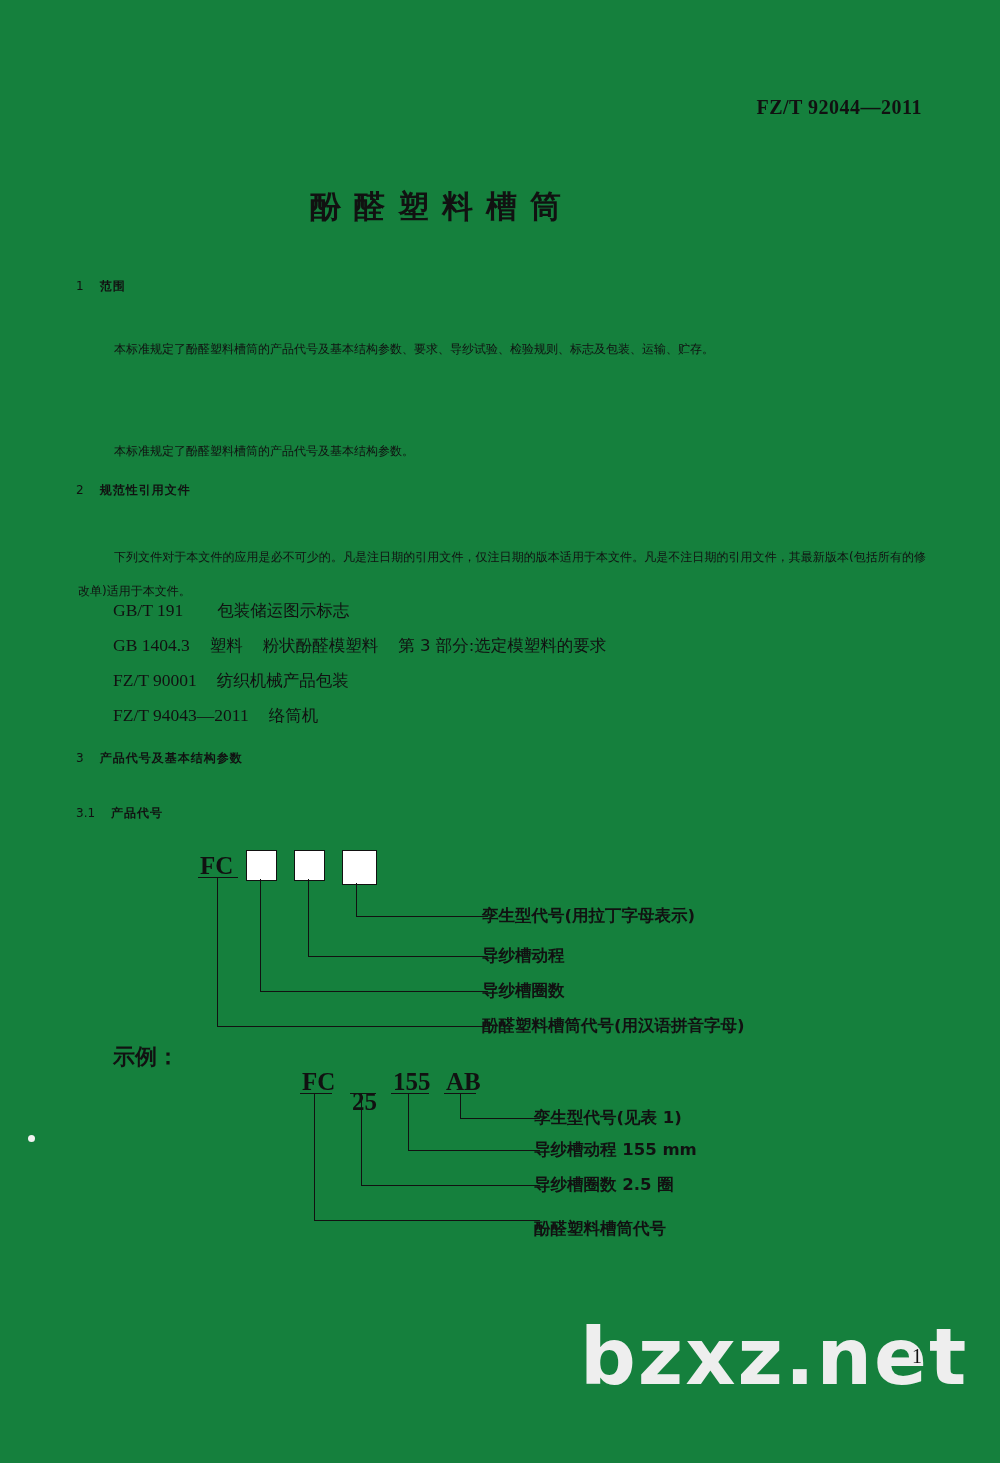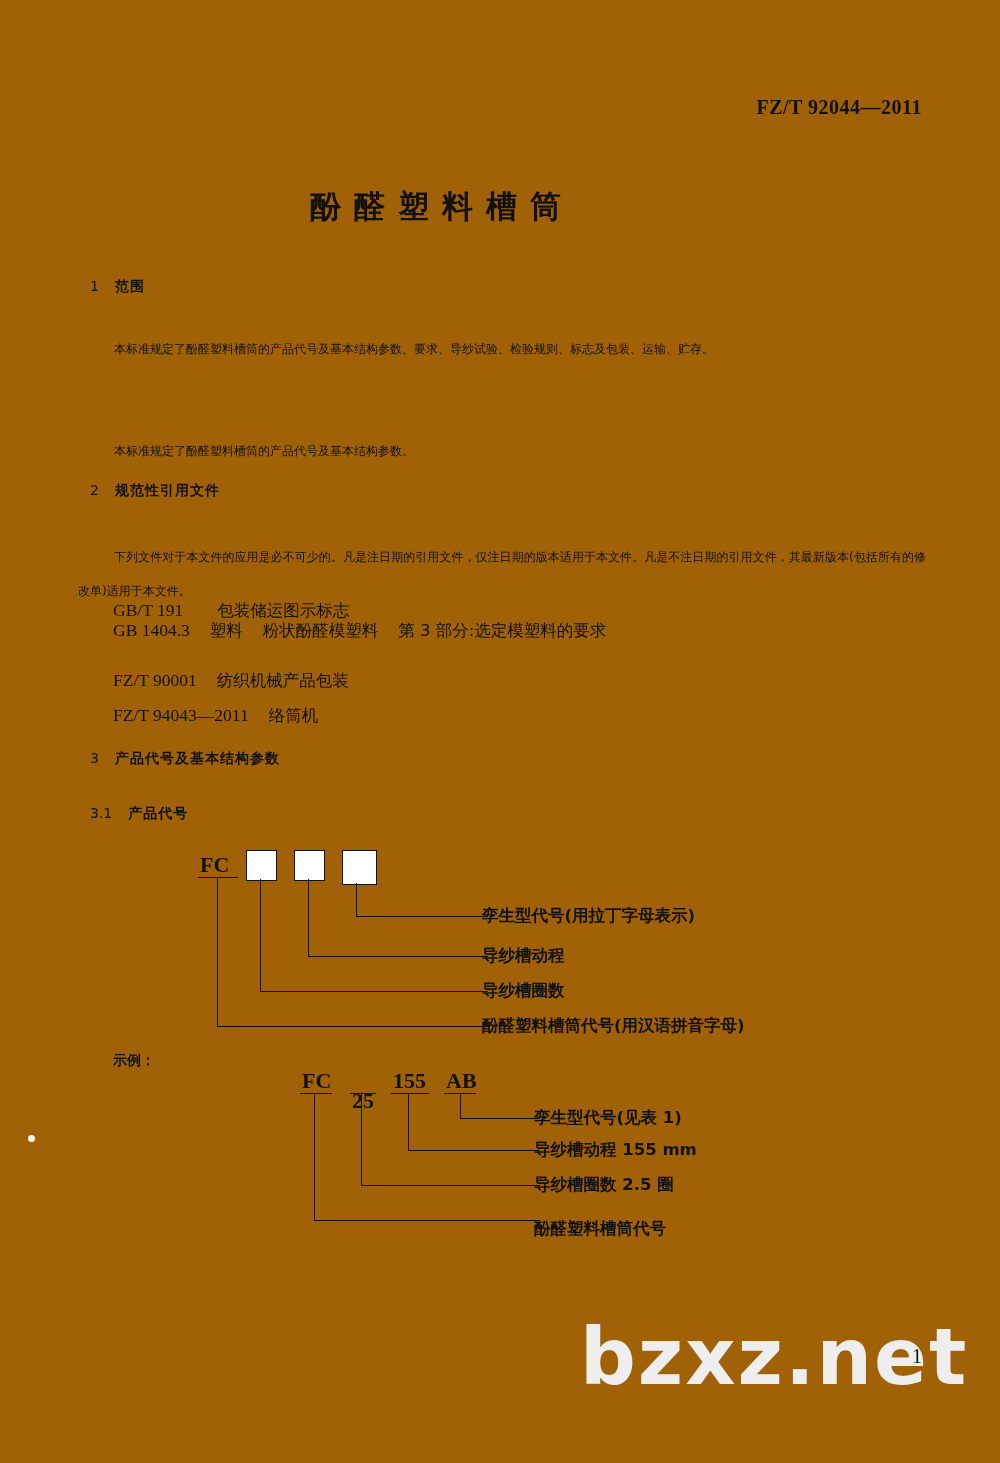--- a/index.html
+++ b/index.html
@@ -4,21 +4,21 @@
 <style>
   html, body {
     margin: 0;
     padding: 0;
     background: #ffffff;
   }
   .page {
     position: relative;
     width: 1000px;
     height: 1463px;
-    background: #a16207;
+    background: #15803d;
     overflow: hidden;
     font-family: "Liberation Serif", serif;
     color: #111111;
   }
 
   
   .doc-header {
     position: absolute;
     top: 96px;
     right: 78px;
@@ -40,24 +40,24 @@
     font-weight: bold;
     font-size: 31px;
     letter-spacing: 13px;
     text-indent: 13px;
     color: #111;
   }
 
   
   .h1 {
     position: absolute;
-    left: 90px;
-    font-family: "DejaVu Sans", sans-serif;
-    font-weight: bold;
-    font-size: 14px;
+    left: 76px;
+    font-family: "DejaVu Sans", sans-serif;
+    font-weight: bold;
+    font-size: 12px;
     color: #111;
     white-space: nowrap;
   }
   .h1 .num {
     font-family: "DejaVu Sans", sans-serif;
     font-weight: normal;
   }
   .h1 .txt { margin-left: 16px; letter-spacing: 1px; }
 
   
@@ -97,21 +97,21 @@
     font-family: "DejaVu Sans", sans-serif;
     font-weight: bold;
     font-size: 16.5px;
     color: #111;
     white-space: nowrap;
   }
   .dg-code {
     position: absolute;
     font-family: "Liberation Serif", serif;
     font-weight: bold;
-    font-size: 22px;
+    font-size: 25px;
     color: #111;
     white-space: nowrap;
   }
   .dg-box {
     position: absolute;
     border: 1.4px solid #111;
     background: #fff;
   }
   .vline {
     position: absolute;
@@ -127,23 +127,22 @@
     position: absolute;
     height: 0;
     border-top: 1.6px solid #111;
   }
 
   .example-word {
     position: absolute;
     left: 113px;
     font-family: "DejaVu Sans", sans-serif;
     font-weight: bold;
-    font-size: 14px;
-    color: #111;
-    margin-top: 10px;
+    font-size: 22px;
+    color: #111;
   }
 
   
   .watermark {
     position: absolute;
     left: 580px;
     top: 1312px;
     font-family: "DejaVu Sans", sans-serif;
     font-weight: bold;
     font-size: 78px;
@@ -190,21 +189,21 @@
   <div class="h1" style="top:482px;">
     <span class="num">2</span><span class="txt">规范性引用文件</span>
   </div>
 
   <div class="para indent" style="top:540px;">下列文件对于本文件的应用是必不可少的。凡是注日期的引用文件，仅注日期的版本适用于本文件。凡是不注日期的引用文件，其最新版本(包括所有的修改单)适用于本文件。</div>
 
   <div class="ref" style="top:600px;">
     <span>GB/T 191</span><span class="gapL"></span><span class="cn">包装储运图示标志</span>
   </div>
 
-  <div class="ref" style="top:620px;">
+  <div class="ref" style="top:635px;">
     <span>GB 1404.3</span><span class="gapM"></span><span class="cn">塑料</span><span class="gapM"></span><span class="cn">粉状酚醛模塑料</span><span class="gapM"></span><span class="cn">第 3 部分:选定模塑料的要求</span>
   </div>
 
   <div class="ref" style="top:670px;">
     <span>FZ/T 90001</span><span class="gapM"></span><span class="cn">纺织机械产品包装</span>
   </div>
 
   <div class="ref" style="top:705px;">
     <span>FZ/T 94043—2011</span><span class="gapM"></span><span class="cn">络筒机</span>
   </div>

